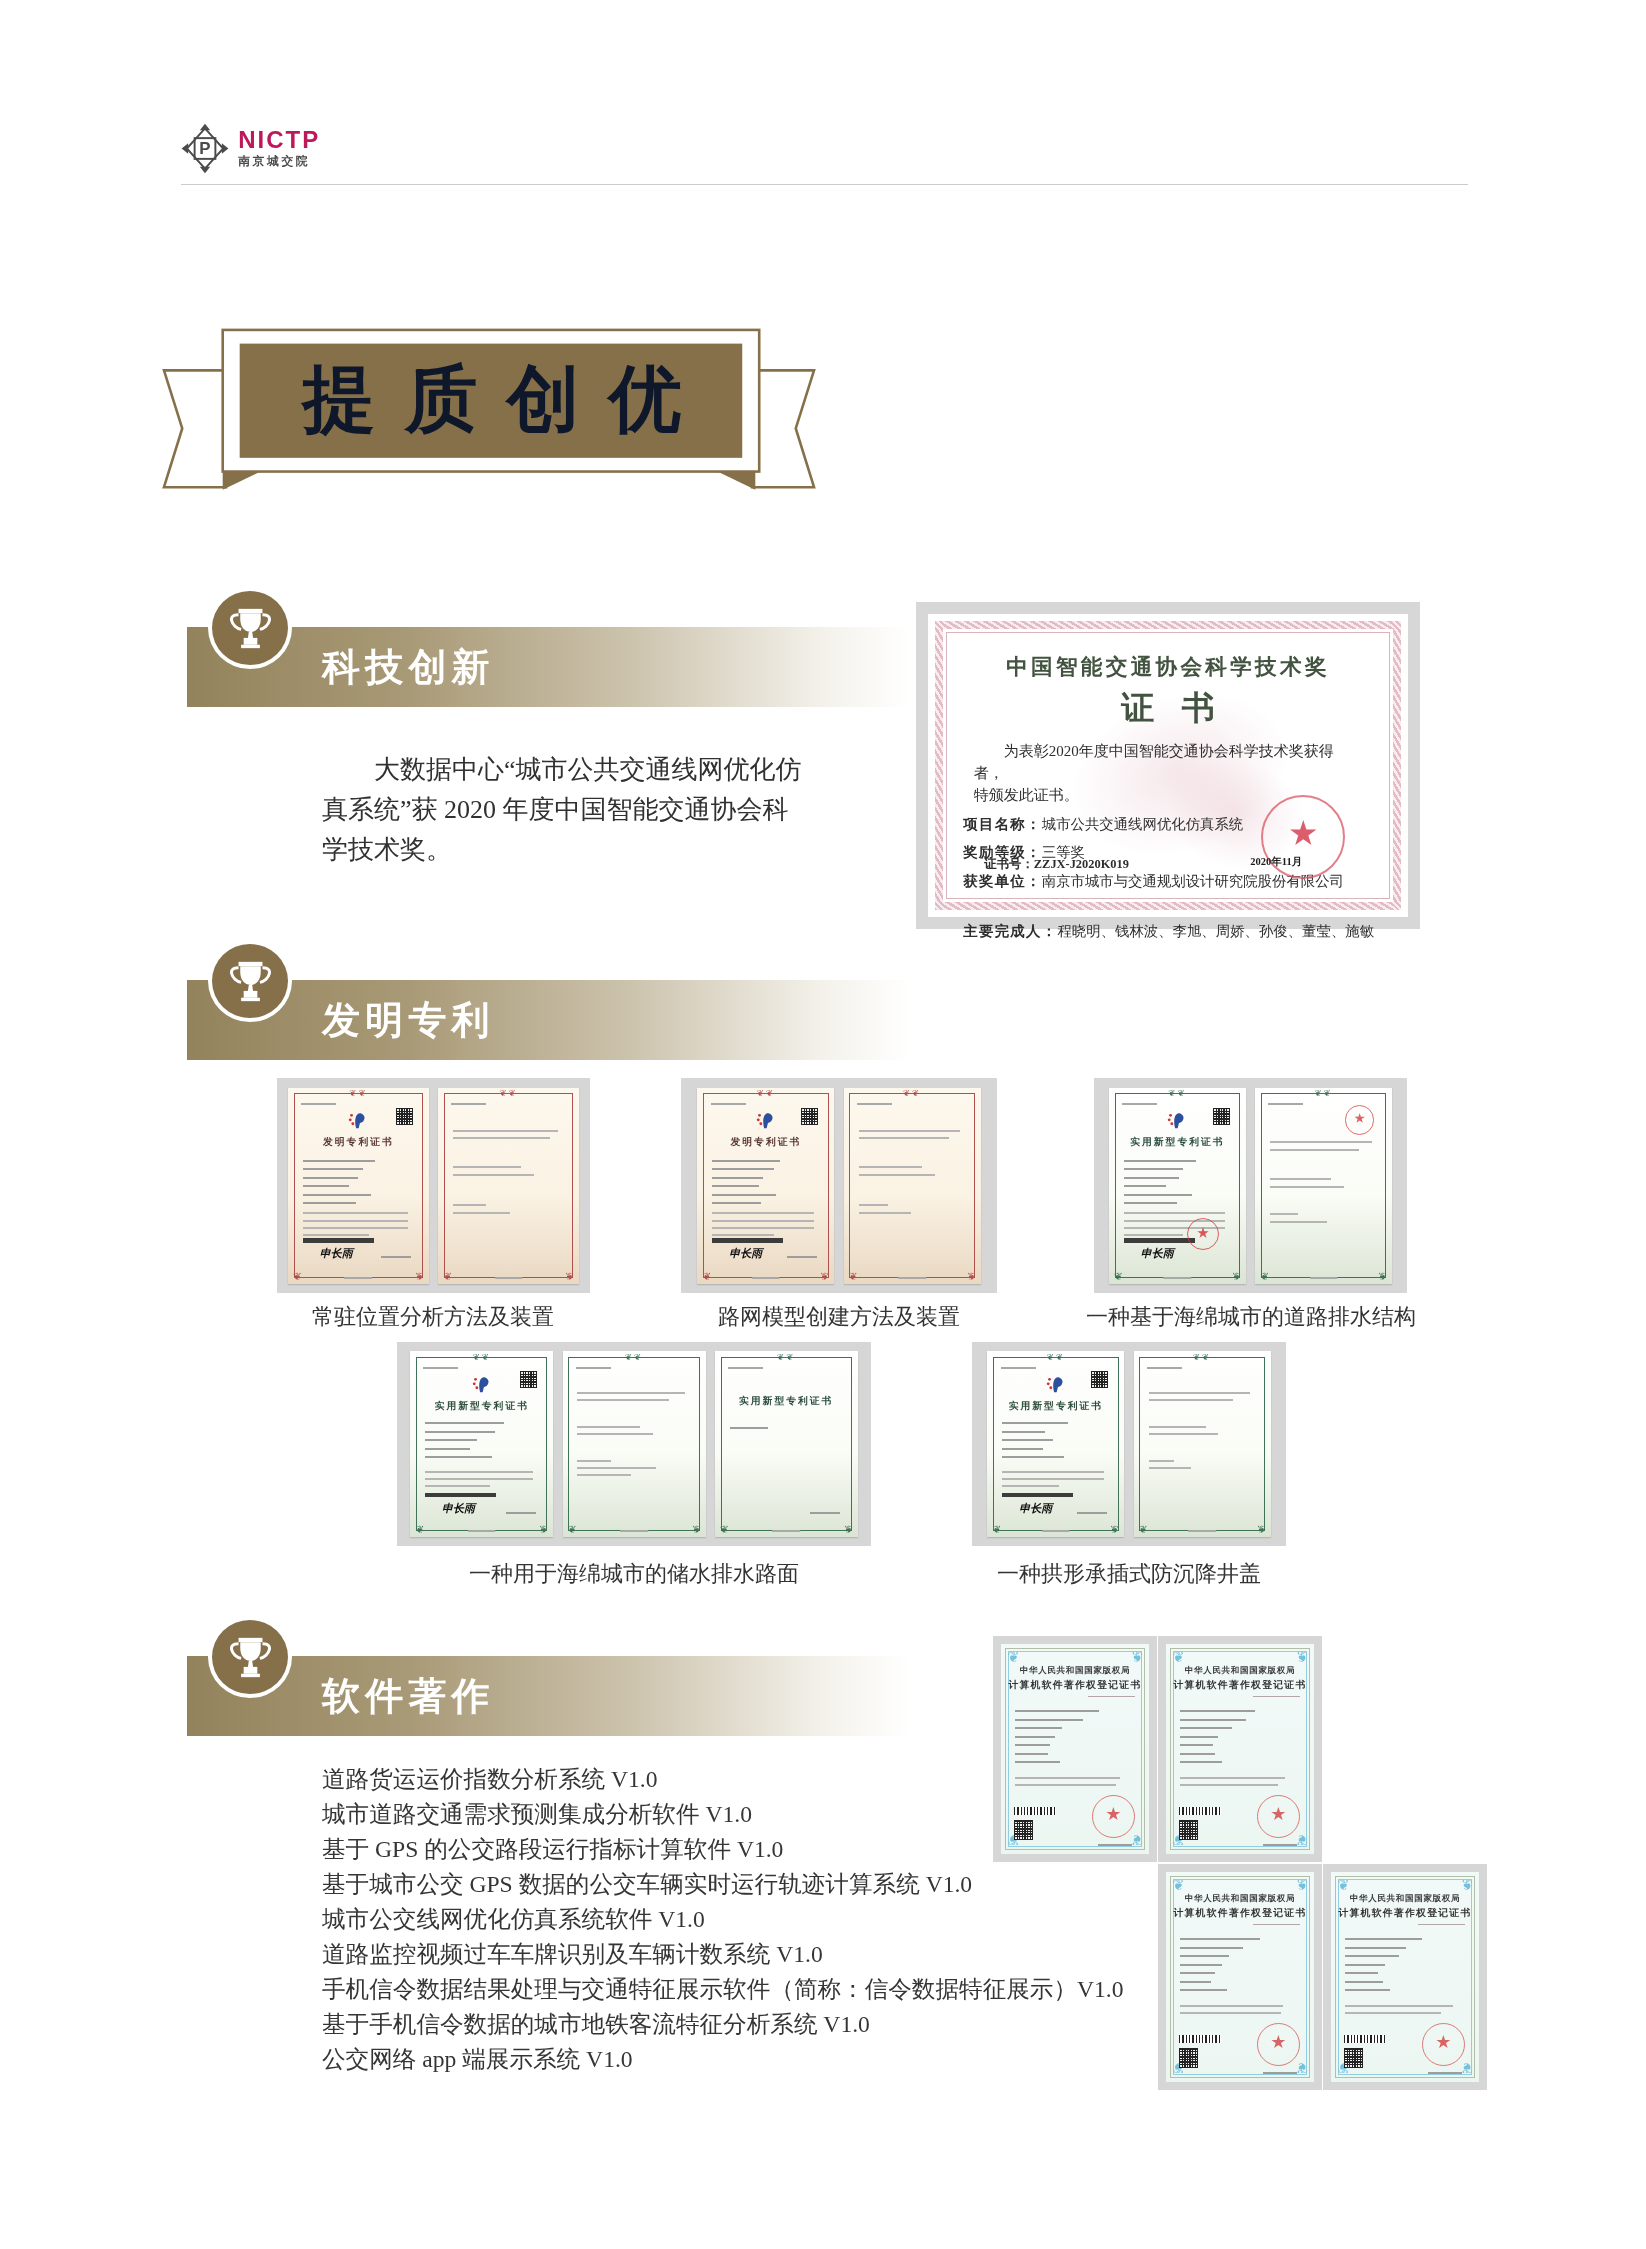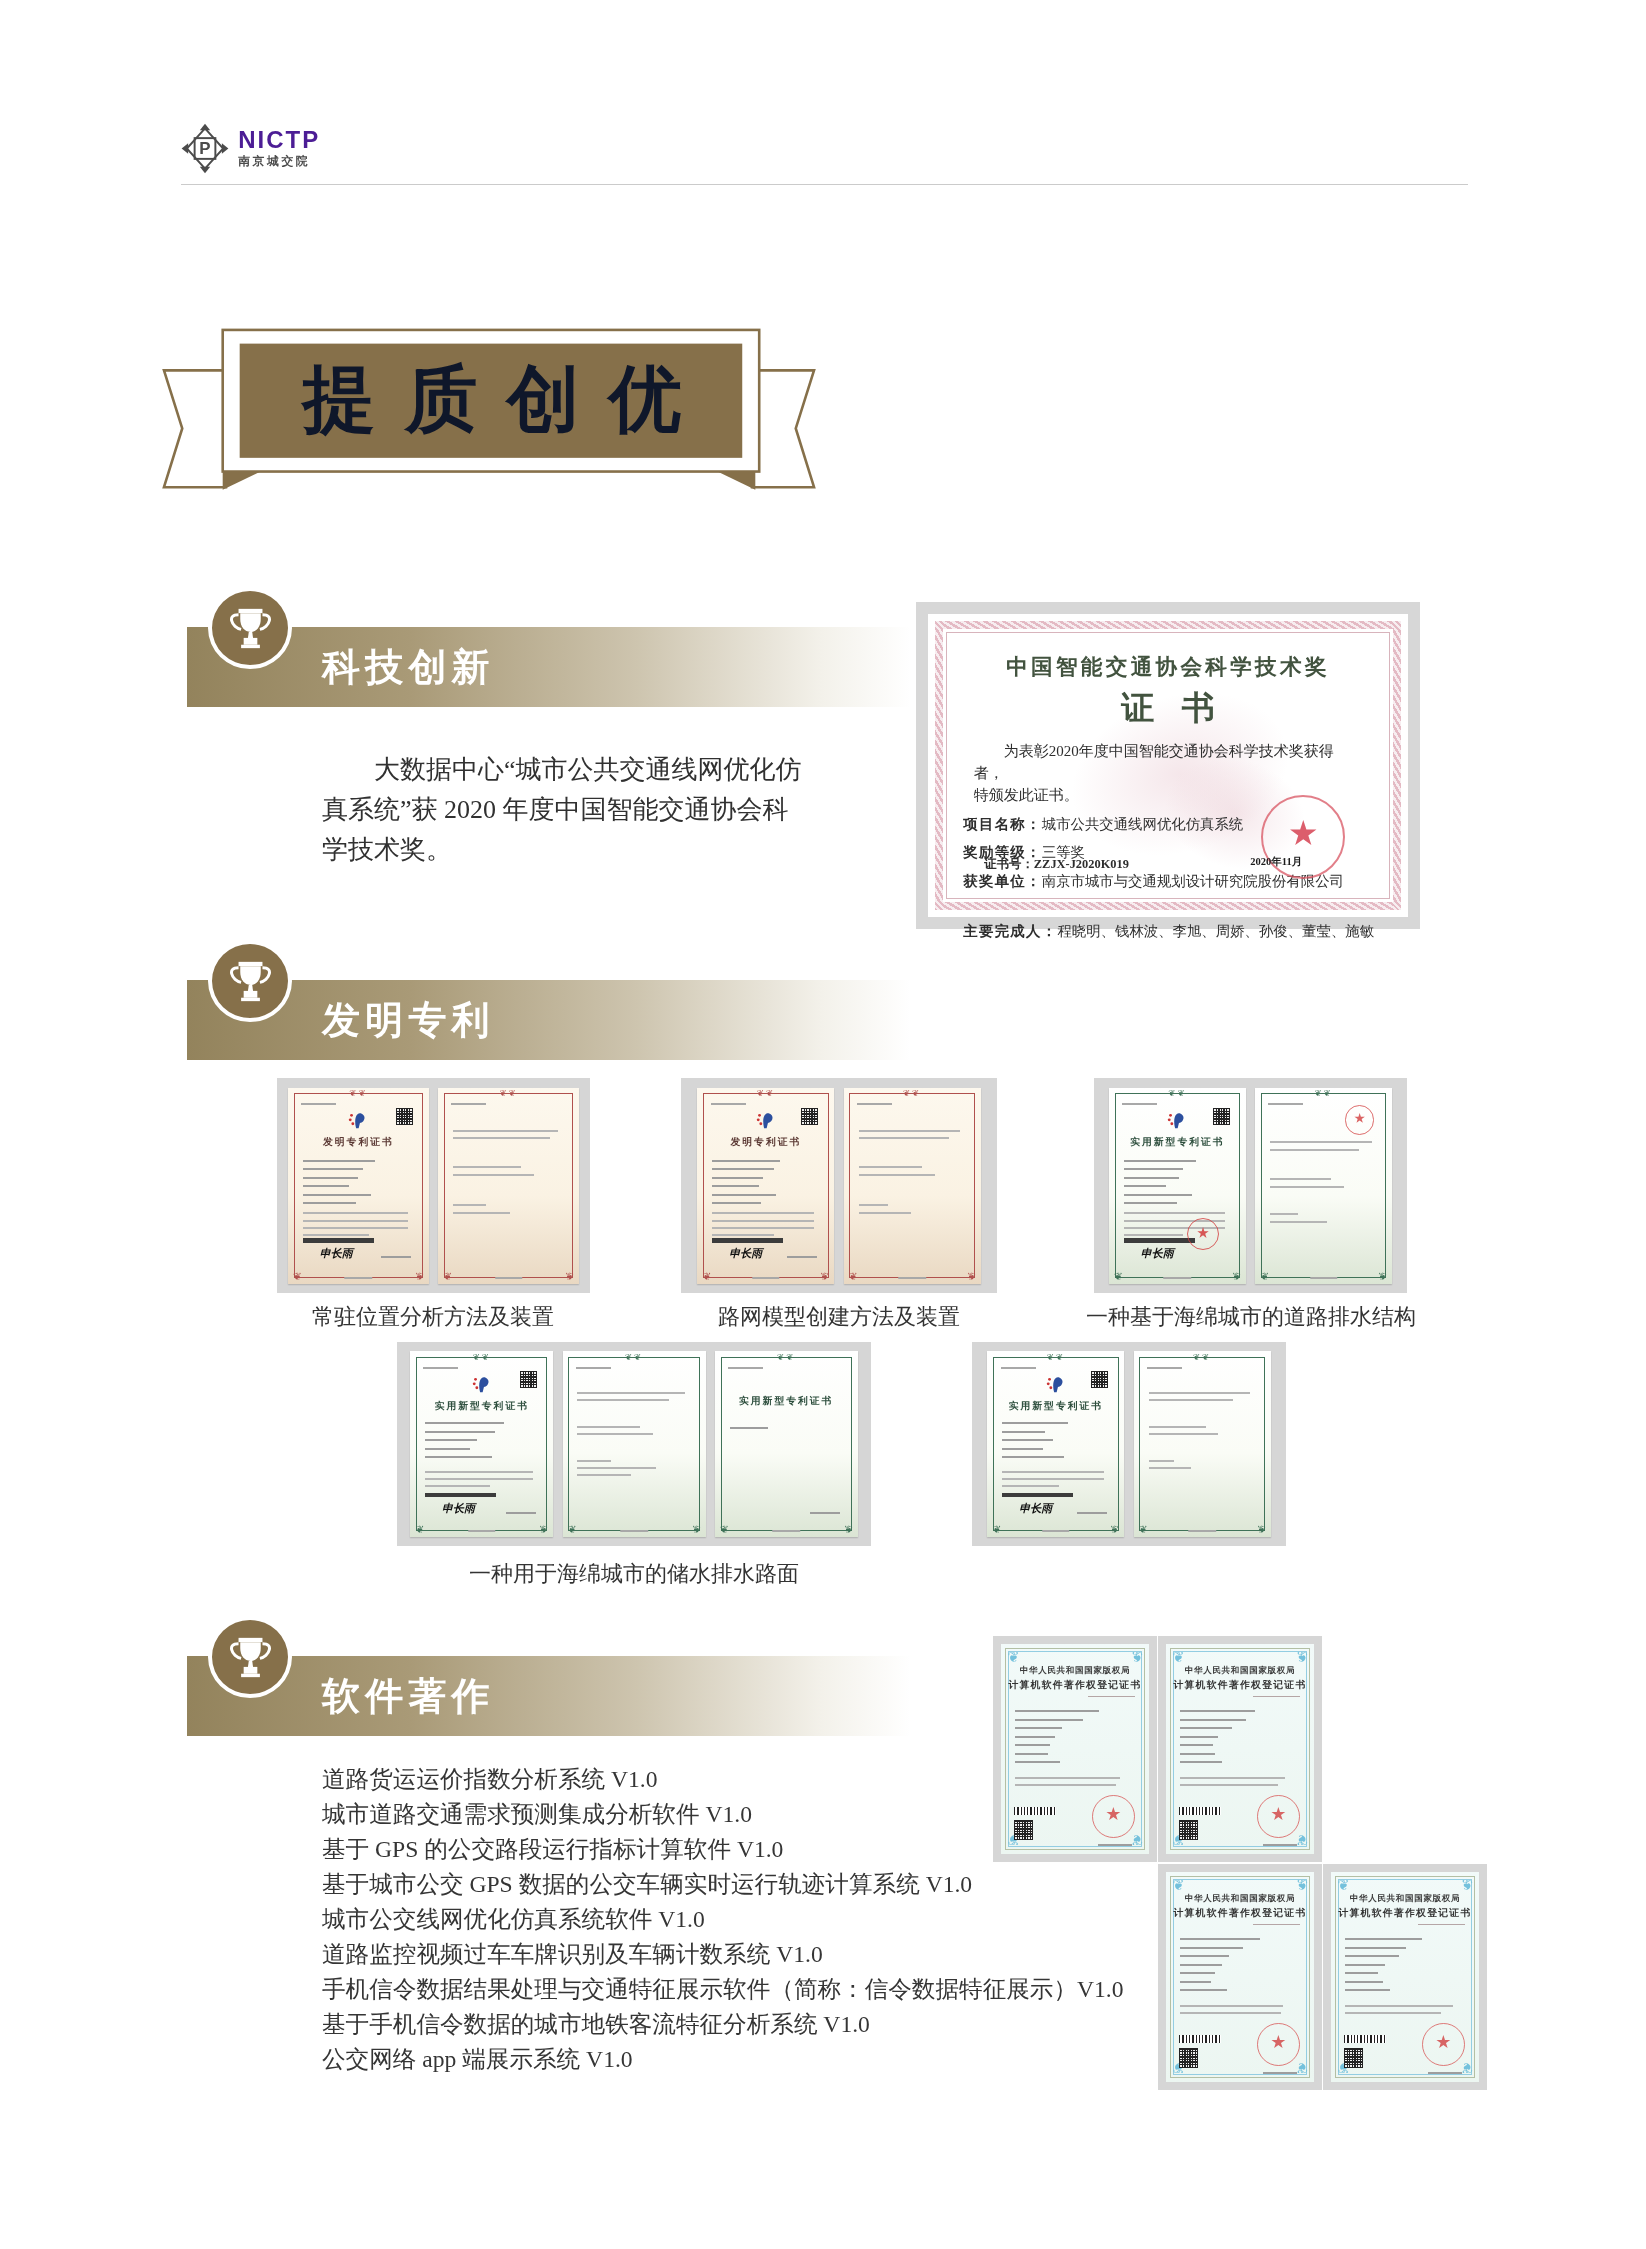--- a/index.html
+++ b/index.html
@@ -1,21 +1,21 @@
 <!DOCTYPE html>
 <html lang="zh" style="font-size:10.5px"><head>
 <meta charset="utf-8">
 <style>
   html,body{margin:0;padding:0;background:#fff;}
   #canvas{position:relative;width:1647px;height:2250px;background:#fff;overflow:hidden;
           font-family:"Liberation Sans",sans-serif;}
 
   
   .logo{position:absolute;left:181px;top:123px;display:flex;gap:9.2px;align-items:center;}
-  .logo-txt .acr{font-size:24px;font-weight:bold;color:#4c1d95;letter-spacing:2px;line-height:25px;}
+  .logo-txt .acr{font-size:24px;font-weight:bold;color:#be185d;letter-spacing:2px;line-height:25px;}
   .logo-txt .sub{font-size:11.8px;font-weight:bold;color:#4c4c4c;letter-spacing:2.6px;margin-top:2px;}
   .divider{position:absolute;left:181px;top:184px;width:1287px;height:1.3px;background:#cbcbcb;}
 
   
   .ribbon{position:absolute;left:162px;top:326px;width:654px;height:171px;}
   .ribbon-text{position:absolute;left:240px;top:342px;width:504px;height:116px;
     display:flex;align-items:center;justify-content:center;
     font-size:73px;font-weight:bold;color:#0f172a;letter-spacing:29px;}
   .ribbon-text span{margin-right:-29px;}
 
@@ -568,20 +568,21 @@
             <i style="width: 40%;"></i>
           </div>
       </div>
       <div class="cbl">❦</div>
       <div class="cbr">❦</div>
       <div class="bline"></div>
     </div>
   </div>
 
   <div class="cap" id="cap4">一种用于海绵城市的储水排水路面</div>
+  <div class="cap" id="cap5">一种拱形承插式防沉降井盖</div>
 
   <div class="sec" id="sec-soft">
     <div class="bar"></div>
     <div class="tcircle">
       <svg width="41" height="45" viewBox="0 0 48 52">
         <rect x="10" y="3" width="28" height="5" fill="#fff"></rect>
         <path d="M12 8 h24 v7 c0 9 -5 15 -12 15 s-12 -6 -12 -15 z" fill="#fff"></path>
         <path d="M10 10 c-7 0 -9 3 -8 7 1 5 6 9 11 10" stroke="#fff" stroke-width="3.5" fill="none"></path>
         <path d="M38 10 c7 0 9 3 8 7 -1 5 -6 9 -11 10" stroke="#fff" stroke-width="3.5" fill="none"></path>
         <path d="M22 30 h4 l1 7 h-6 z" fill="#fff"></path>

